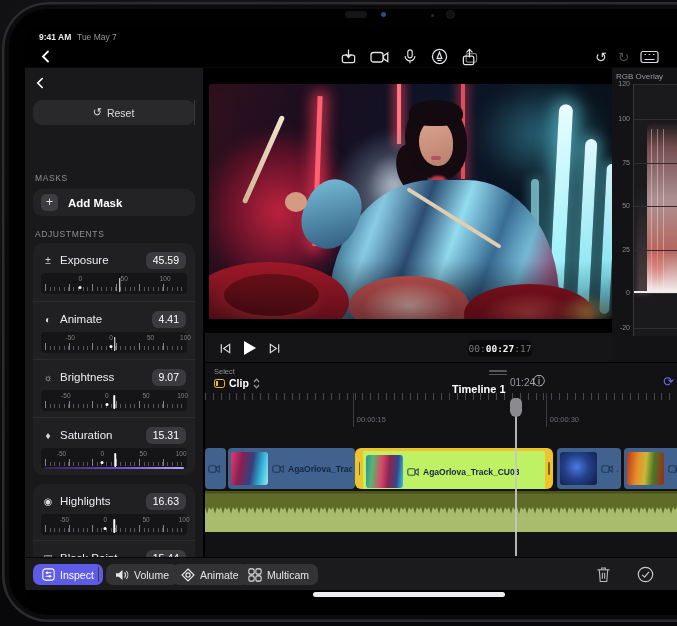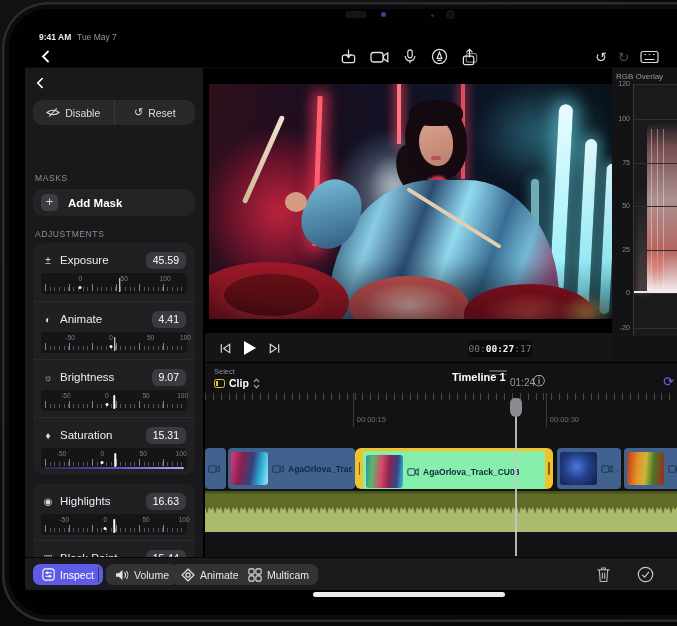--- a/index.html
+++ b/index.html
@@ -132,41 +132,41 @@
   .tc-dim{color:#77777c;}.tc-main{color:#f4f4f6;font-weight:700;}
   
   .timeline{position:absolute;left:180px;top:335px;width:472px;height:195px;background:#121215;border-top:1px solid #000;}
   .tl-select{position:absolute;left:9px;top:4px;font-size:7.5px;color:#8e8e93;}
   .tl-clipsel{position:absolute;left:9px;top:14px;display:flex;align-items:center;gap:4px;}
   .clipglyph{width:11px;height:9px;border:1.5px solid #e8c22f;border-radius:2.5px;position:relative;}
   .clipglyph::after{content:"";position:absolute;left:1px;top:1px;bottom:1px;width:2px;background:#e8c22f;}
   .tl-clipname{font-size:10.5px;font-weight:700;color:#fff;}
   .draghandle{position:absolute;left:284px;top:7px;width:18px;}
   .draghandle div{height:1.5px;background:#58585c;border-radius:1px;margin-bottom:2px;}
-  .tl-name{position:absolute;left:247px;top:8px;font-size:11px;font-weight:700;color:#fff;}
+  .tl-name{position:absolute;left:247px;top:20px;font-size:11px;font-weight:700;color:#fff;}
   .tl-pos{position:absolute;left:305px;top:14px;font-size:10px;color:#98989d;}
   .tl-info{position:absolute;left:328px;top:10px;font-size:12px;color:#cacace;}
   .tl-sync{position:absolute;left:458px;top:11px;font-size:13px;color:#6d6bf2;}
   .tl-ruler{position:absolute;left:0;top:30px;width:100%;height:38px;}
   .rticks{position:absolute;left:0;top:0;width:100%;height:7px;
     background:repeating-linear-gradient(90deg,#46464b 0 1px,transparent 1px 7.87px);}
   .rsep{position:absolute;top:0;width:1px;height:34px;background:#3c3c40;}
   .rmark{position:absolute;top:22px;font-size:7.5px;color:#6e6e73;}
   .clips-row{position:absolute;left:0;top:85px;width:472px;height:41px;}
   .clip{position:absolute;top:0;height:41px;background:#41618f;border-radius:4px;overflow:hidden;}
   .cin{display:flex;align-items:center;height:100%;padding:0 3px;gap:4px;}
   .thumb{width:37px;height:33px;border-radius:3px;flex:none;}
   .th-neon{background:linear-gradient(100deg,#e03a74 0%,#8a2050 28%,#33417e 55%,#2fb3d6 78%,#9fe8f2 100%);}
   .th-neon2{background:linear-gradient(95deg,#2e8ea8 0%,#58b86a 18%,#d8486a 42%,#8a2450 62%,#344888 82%,#35c4de 100%);}
   .th-blue{background:radial-gradient(circle at 45% 45%,#4a7ae0 0%,#24408a 45%,#101c44 100%);}
   .th-warm{background:linear-gradient(95deg,#b83a18,#e8902a 30%,#c8b838 50%,#4a7828 70%,#a02818 100%);}
   .clabel{font-size:8.5px;font-weight:700;color:#132743;white-space:nowrap;overflow:hidden;}
   .ccam{flex:none;opacity:.85;}
   .clip.selected{background:#eec32b;border-radius:6px;}
-  .clip.selected .cin{position:absolute;left:8px;right:8px;top:3px;bottom:3px;background:#86efac;border-radius:2px;}
+  .clip.selected .cin{position:absolute;left:8px;right:8px;top:3px;bottom:3px;background:#bef264;border-radius:2px;}
   .clip.selected::before,.clip.selected::after{content:"";position:absolute;top:14px;width:1.5px;height:13px;background:#7a6006;border-radius:1px;z-index:2;}
   .clip.selected::before{left:3.5px;}.clip.selected::after{right:3.5px;}
   .audio{position:absolute;left:0;top:128px;width:472px;height:41px;}
   .phline{position:absolute;top:35px;bottom:1px;width:1.5px;background:#c6c6ca;opacity:.9;z-index:5;}
   .phhead{position:absolute;top:35px;width:12px;height:19px;background:#8a8a8f;border-radius:5px 5px 6px 6px;z-index:6;}
   
   .toolbar{position:absolute;left:0;top:530px;width:652px;height:33px;background:#1b1b1e;border-top:1px solid #060607;}
   .tbtn{position:absolute;height:21px;top:6px;background:#333336;border-radius:7px;color:#e6e6e9;
     font-size:10.5px;display:flex;align-items:center;gap:5px;padding:0 9px;border:none;font-family:inherit;}
   #btn-inspect{left:8px;background:#5e5ce6;color:#fff;}
@@ -254,27 +254,20 @@
     </div>
 
     <div class="panel">
       <span class="p-back ico">
         <svg width="8" height="12" viewBox="0 0 9 13">
             <polyline points="7,1.5 2,6.5 7,11.5" fill="none" stroke="#fff" stroke-width="1.8" stroke-linecap="round"></polyline>
           </svg>
       </span>
 
       <div class="dr">
-        <div class="dr-half">
-          <svg width="14" height="11" viewBox="0 0 15 11" fill="none" stroke="#dcdce0" stroke-width="1.1">
-              <path d="M1,5.5 Q7.5,0.8 14,5.5 Q7.5,10.2 1,5.5 Z"></path>
-              <line x1="3.5" y1="10" x2="11.5" y2="1"></line>
-            </svg>
-          <span>Disable</span>
-        </div>
         <div class="dr-half">
           <span class="glyph" style="font-size:11px;">↺</span>
           <span>Reset</span>
         </div>
       </div>
 
       <span class="seclabel" style="top:105px;">MASKS</span>
       <div class="am">
         <span class="plusbox">+</span>
         <span class="am-label">Add Mask</span>

